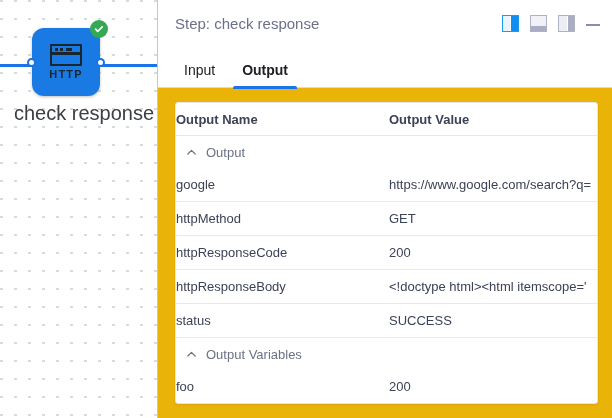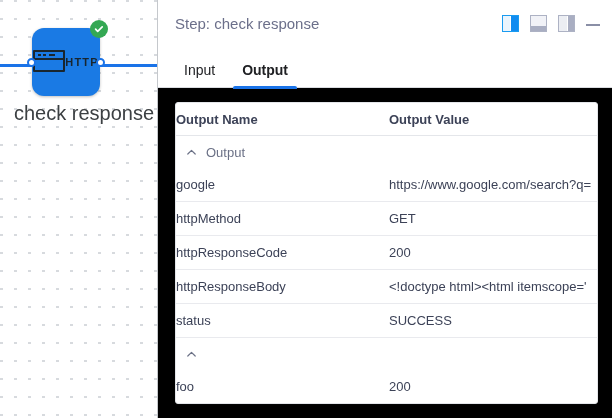--- a/index.html
+++ b/index.html
@@ -64,20 +64,21 @@
     top: 28px;
   }
   .node {
     position: relative;
     width: 68px;
     height: 68px;
     border-radius: 12px;
     background: #1a7ae4;
     box-shadow: 0 1px 3px rgba(0,0,0,.25);
     display: flex;
+    flex-direction: column;
     align-items: center;
     justify-content: center;
   }
   .node-icon {
     width: 32px;
     height: 22px;
     border: 2.5px solid #19262f;
     border-radius: 1px;
     box-sizing: border-box;
     position: relative;
@@ -281,21 +282,21 @@
     position: absolute;
     left: 0; right: 0;
     bottom: -1px;
     height: 3px;
     background: #1a73e8;
     border-radius: 2px 2px 0 0;
   }
 
   .panel-body {
     flex: 1 1 auto;
-    background: #000000;
+    background: #eab308;
     padding: 14px 14px 0 17px;
     box-sizing: border-box;
     overflow: hidden;
   }
 
   .table-card {
     background: #ffffff;
     border: 1px solid #e4e6ea;
     border-radius: 3px;
     box-shadow: 0 1px 2px rgba(60,64,67,.10);
@@ -465,20 +466,21 @@
             </tr>
 
             <tr class="row-group">
               <td class="group-cell" style="border-top:1px solid #e9eaee;">
                 <span class="group-inner">
                   <span class="chev">
                     <svg width="11" height="11" viewBox="0 0 11 11" aria-hidden="true">
                       <path d="M1.8 7 L5.5 3.4 L9.2 7" fill="none" stroke="#6b7186" stroke-width="1.2" stroke-linecap="round" stroke-linejoin="round"></path>
                     </svg>
                   </span>
+                  <span class="group-label">Output Variables</span>
                 </span>
               </td>
               <td style="border-top:1px solid #e9eaee;"></td>
             </tr>
 
             <tr class="row-item">
               <td class="name-cell">foo</td>
               <td class="value-cell">200</td>
             </tr>
 

